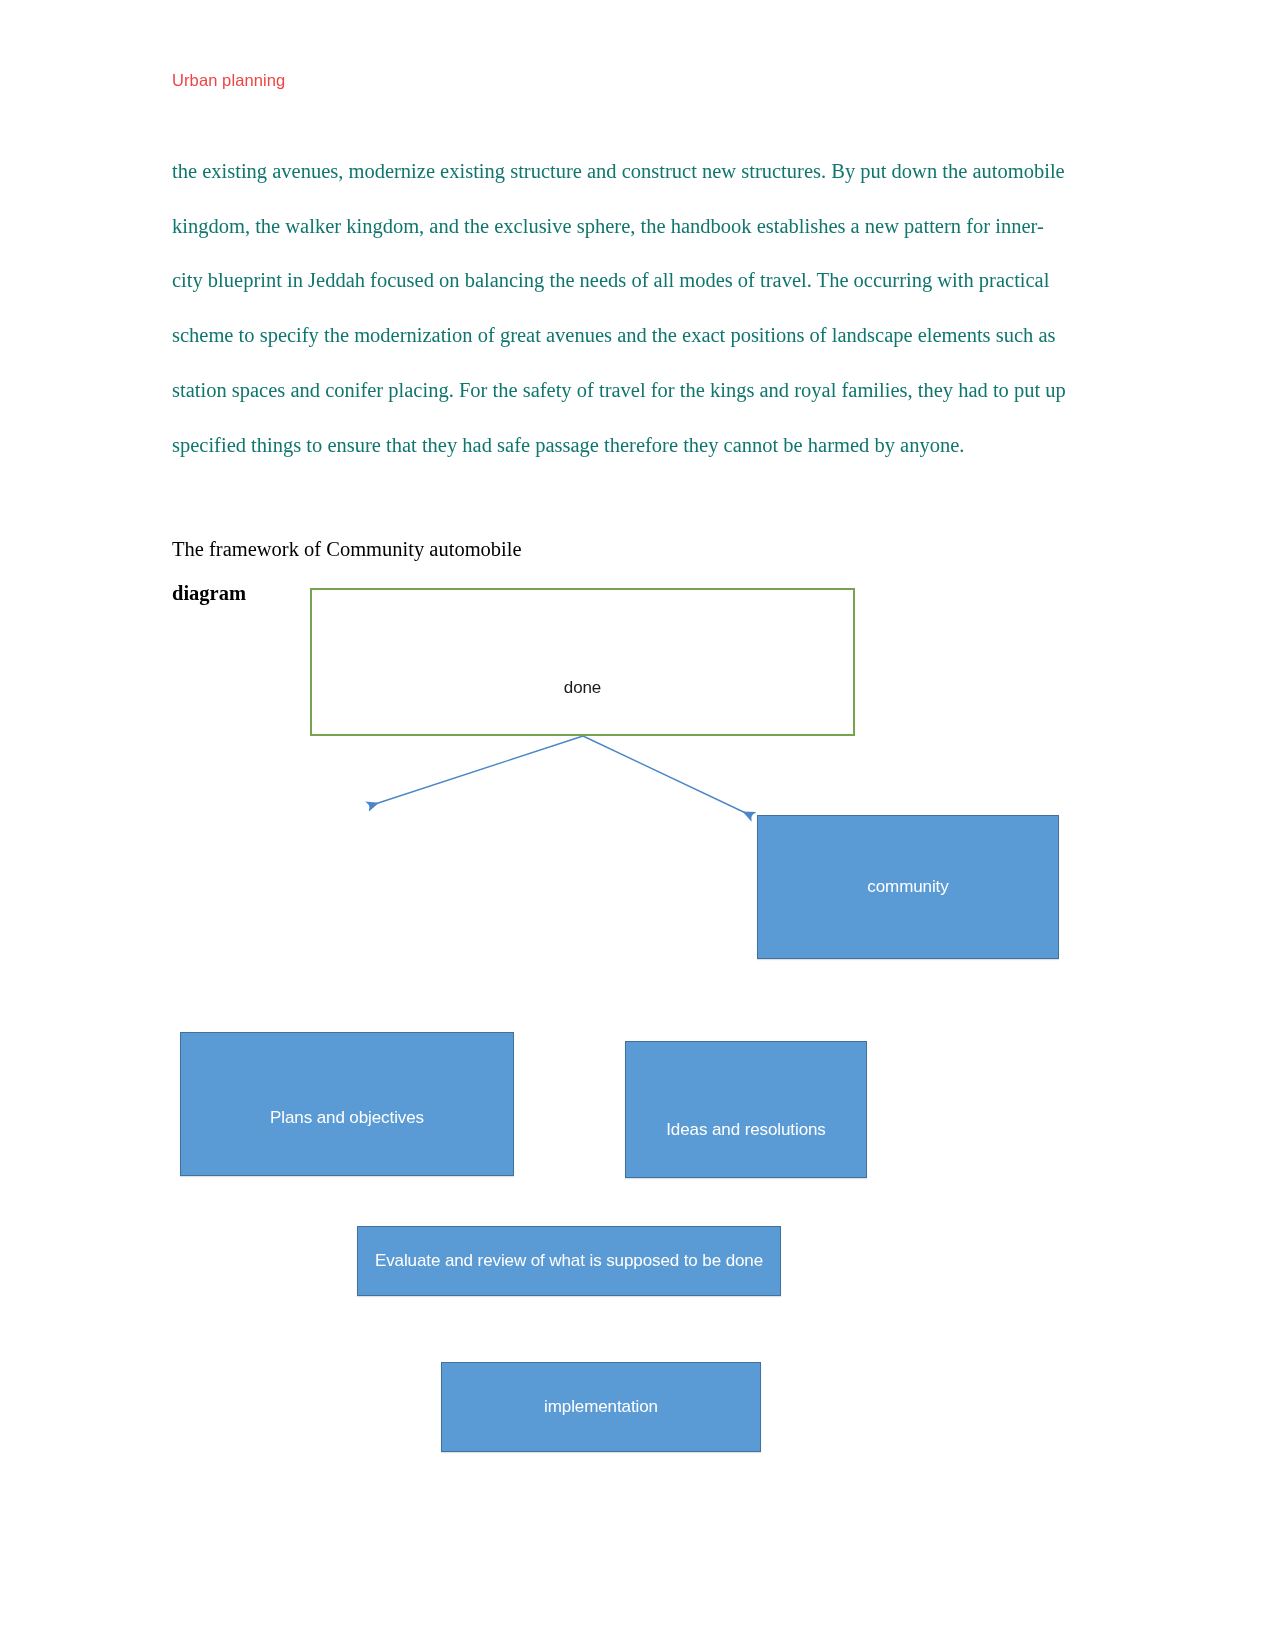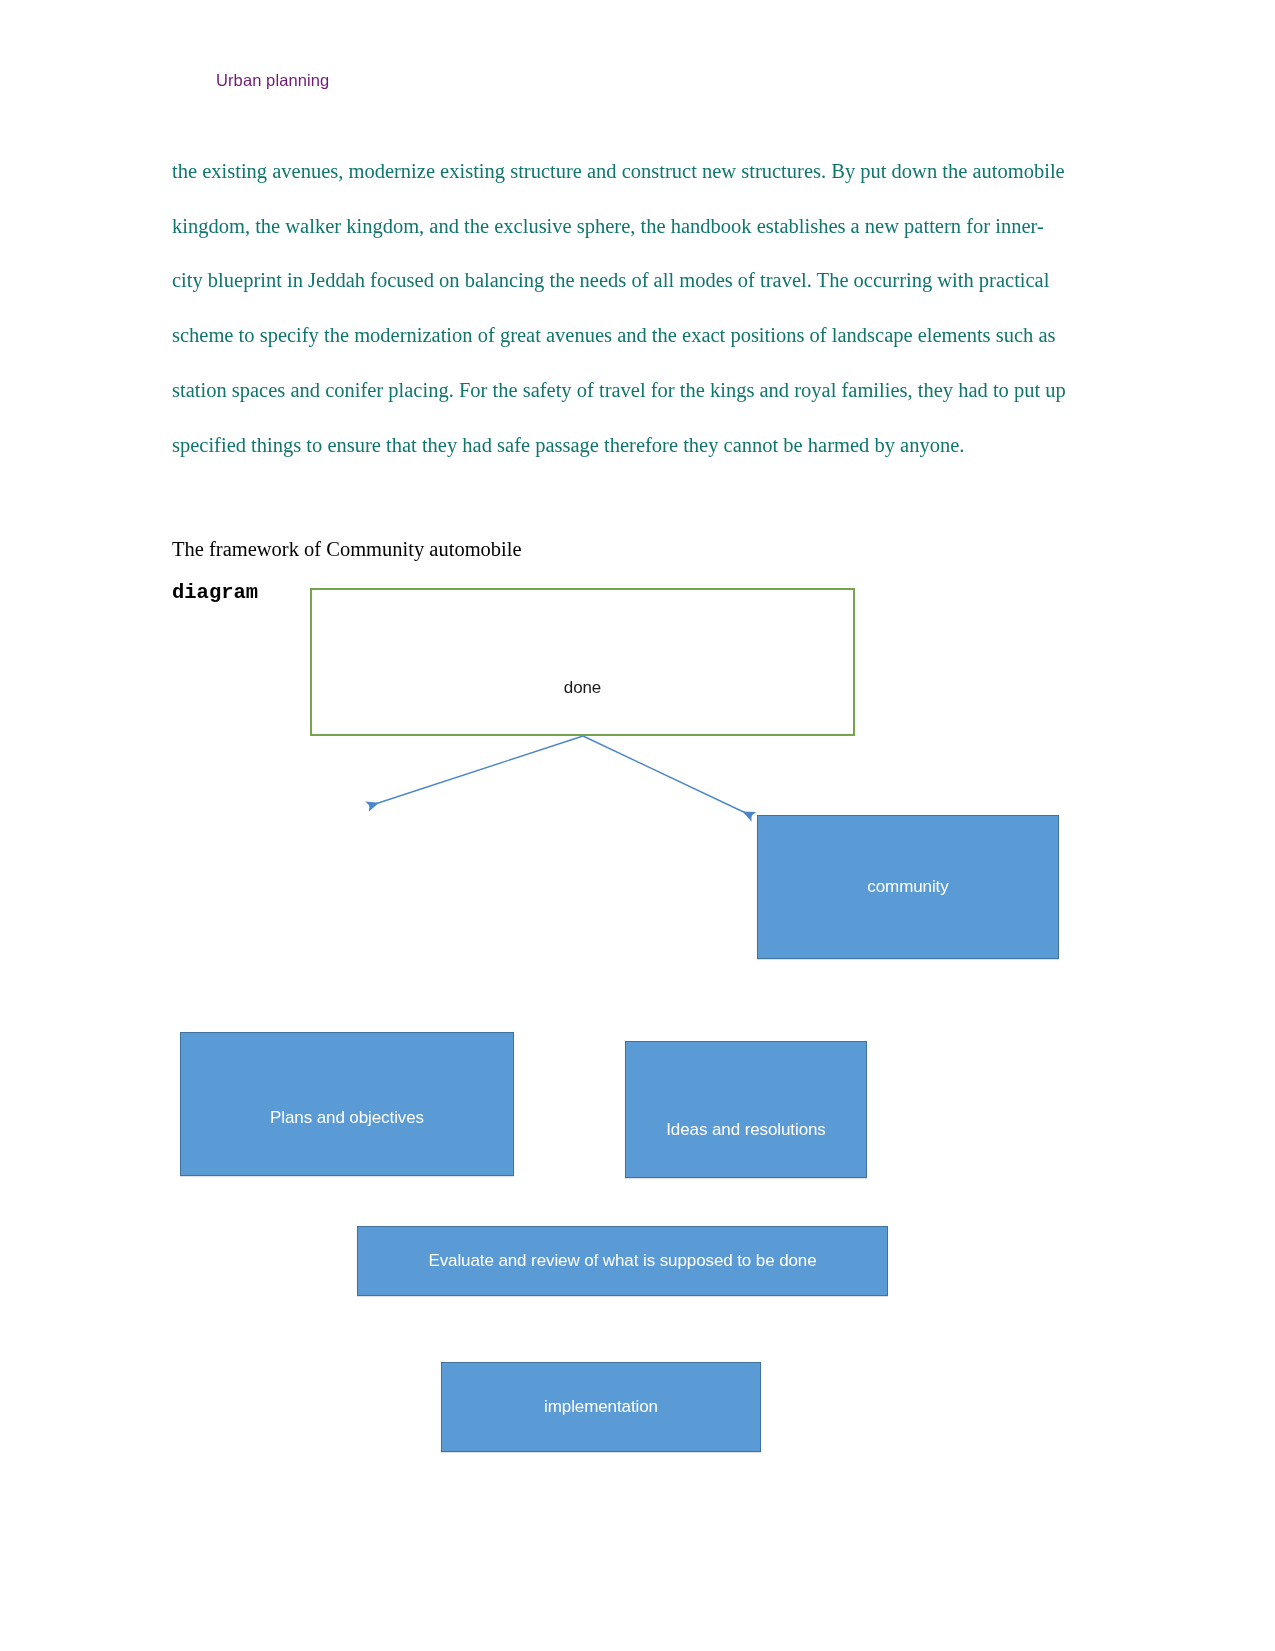--- a/index.html
+++ b/index.html
@@ -19,24 +19,23 @@
     overflow: hidden;
   }
 
   
   #doc-header {
     position: absolute;
     left: 172px;
     top: 71px;
     font-family: "Liberation Sans", "DejaVu Sans", sans-serif;
     font-size: 16.5px;
-    color: #701a75;
+    color: #ef4444;
     letter-spacing: 0.1px;
     white-space: nowrap;
-    margin-left: 44px;
   }
 
   
   #body-text {
     position: absolute;
     left: 172px;
     top: 144px;
     width: 900px;
     font-family: "Liberation Serif", "DejaVu Serif", serif;
     font-size: 20.5px;
@@ -51,21 +50,21 @@
     font-family: "Liberation Serif", "DejaVu Serif", serif;
     font-size: 20.5px;
     line-height: 40px;
     color: #000000;
     white-space: nowrap;
   }
   #diagram-label {
     position: absolute;
     left: 172px;
     top: 577px;
-    font-family: Liberation Mono, monospace;
+    font-family: Liberation Serif, serif;
     font-size: 20.5px;
     font-weight: bold;
     line-height: 32px;
     color: #000000;
     white-space: nowrap;
   }
 
   
   #diagram {
     position: absolute;
@@ -97,21 +96,21 @@
     color: #ffffff;
     font-size: 17px;
     box-shadow: 0 1px 1px rgba(0,0,0,0.12);
   }
 
   #node-task        { left: 310px;  top: 588px;  width: 545px; height: 148px; }
   #node-government  { left: 95px;   top: 803px;  width: 406px; height: 143px; }
   #node-community   { left: 757px;  top: 815px;  width: 302px; height: 144px; }
   #node-plans       { left: 180px;  top: 1032px; width: 334px; height: 144px; }
   #node-ideas       { left: 625px;  top: 1041px; width: 242px; height: 137px; }
-  #node-evaluate    { left: 357px;  top: 1226px; width: 531px; height: 70px;  }
+  #node-evaluate    { left: 357px;  top: 1226px; width: 424px; height: 70px;  }
   #node-implement   { left: 441px;  top: 1362px; width: 320px; height: 90px; }
 
   
   #node-task .node-text        { transform: translateY(26px); }
   #node-government .node-text  { transform: translateY(0px); }
   #node-community .node-text   { transform: translateY(0px); }
   #node-plans .node-text       { transform: translateY(14px); }
   #node-ideas .node-text       { transform: translateY(20px); }
 
   #connectors {

